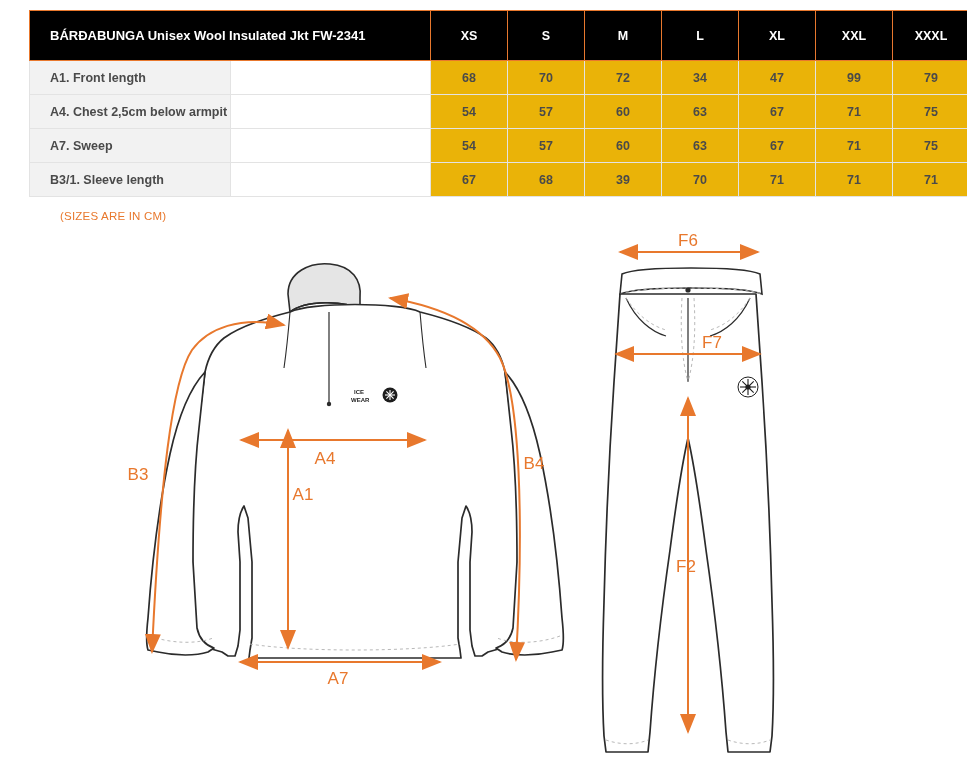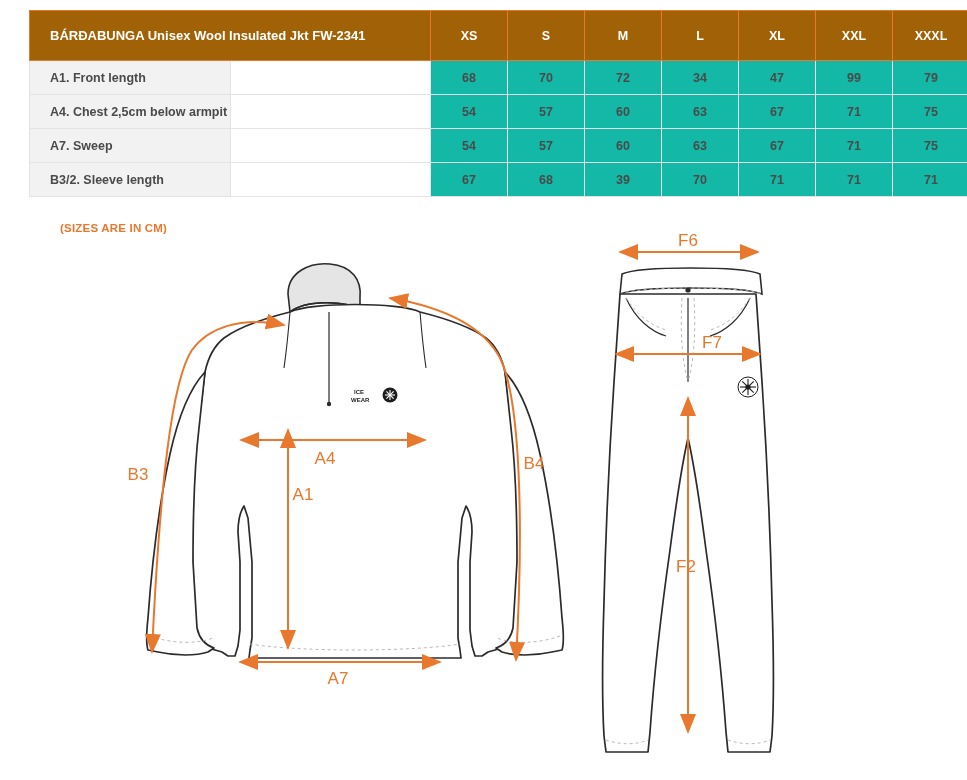--- a/index.html
+++ b/index.html
@@ -33,21 +33,21 @@
   .size-table th, .size-table td {
     border: 1px solid #e3e3e3;
     height: 33px;
     font-size: 12.5px;
     font-weight: bold;
     text-align: center;
     padding: 0;
     color: #4a4a4a;
   }
   .size-table thead th {
-    background: #a16207;
+    background: #000000;
     color: #ffffff;
     font-weight: bold;
     font-size: 12.5px;
     border: 1px solid #e8782d;
     height: 49px;
   }
   .size-table thead th.title-cell {
     text-align: left;
     padding-left: 20px;
     font-size: 13px;
@@ -58,28 +58,28 @@
     background: #f2f2f2;
     color: #4a4a4a;
     font-size: 12.5px;
   }
   .size-table td.spacer-cell {
     background: #ffffff;
     border-left: 1px solid #e3e3e3;
     border-right: 1px solid #e3e3e3;
   }
   .size-table td.val {
-    background: #14b8a6;
+    background: #eab308;
   }
   .note {
     position: absolute;
     left: 60px;
-    top: 222px;
+    top: 210px;
     font-size: 11.5px;
-    font-weight: bold;
+    font-weight: normal;
     color: #e8782d;
     letter-spacing: 0.2px;
   }
 
   
   .diagram {
     position: absolute;
     left: 0;
     top: 232px;
     width: 967px;
@@ -147,21 +147,21 @@
         <td class="spacer-cell"></td>
         <td class="val">54</td>
         <td class="val">57</td>
         <td class="val">60</td>
         <td class="val">63</td>
         <td class="val">67</td>
         <td class="val">71</td>
         <td class="val">75</td>
       </tr>
       <tr>
-        <td class="row-label">B3/2. Sleeve length</td>
+        <td class="row-label">B3/1. Sleeve length</td>
         <td class="spacer-cell"></td>
         <td class="val">67</td>
         <td class="val">68</td>
         <td class="val">39</td>
         <td class="val">70</td>
         <td class="val">71</td>
         <td class="val">71</td>
         <td class="val">71</td>
       </tr>
     </tbody>

